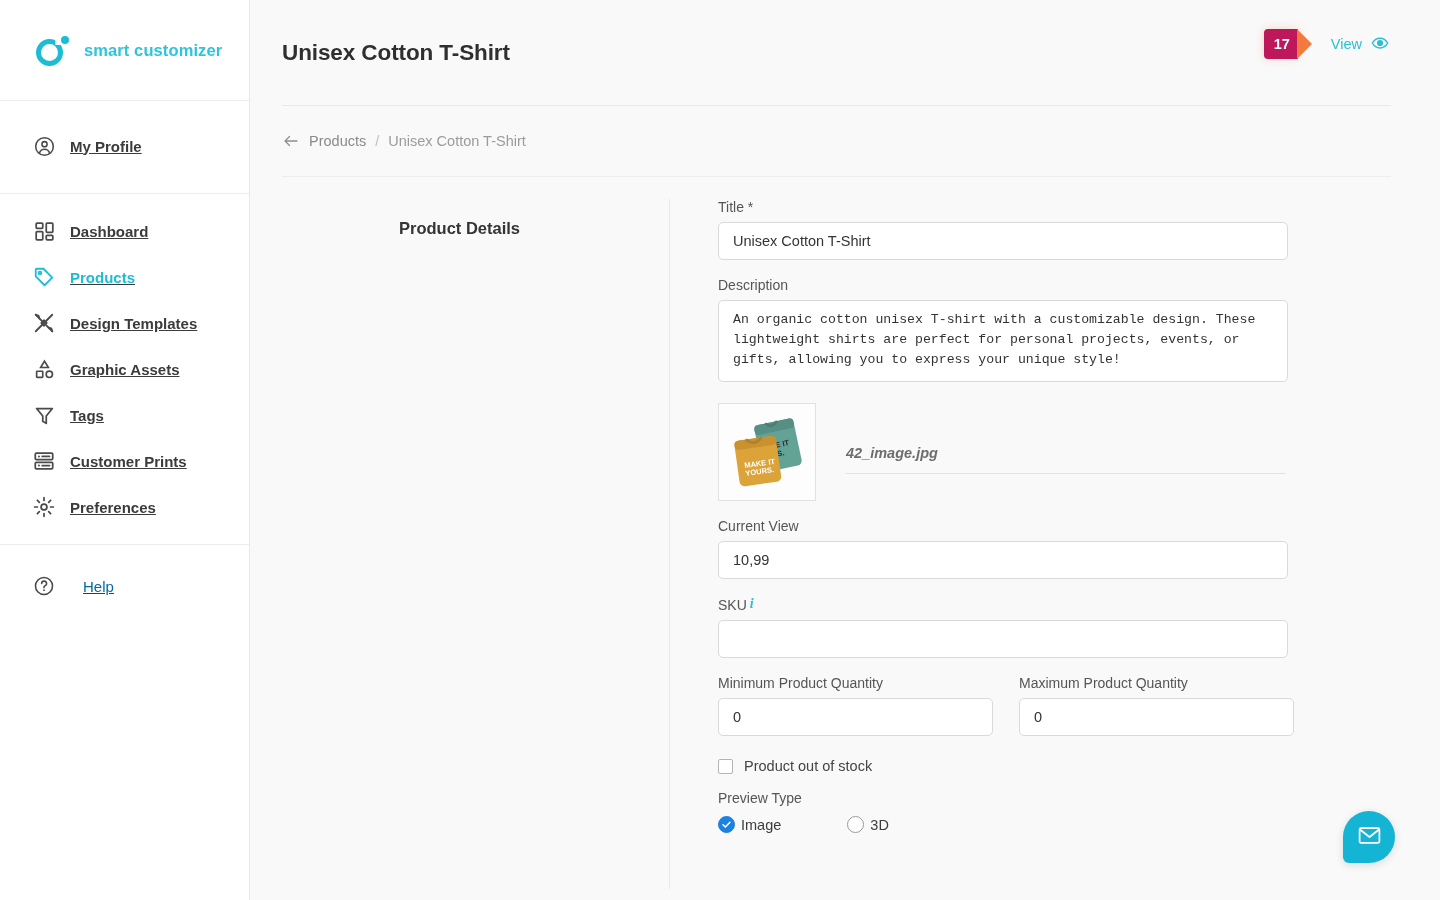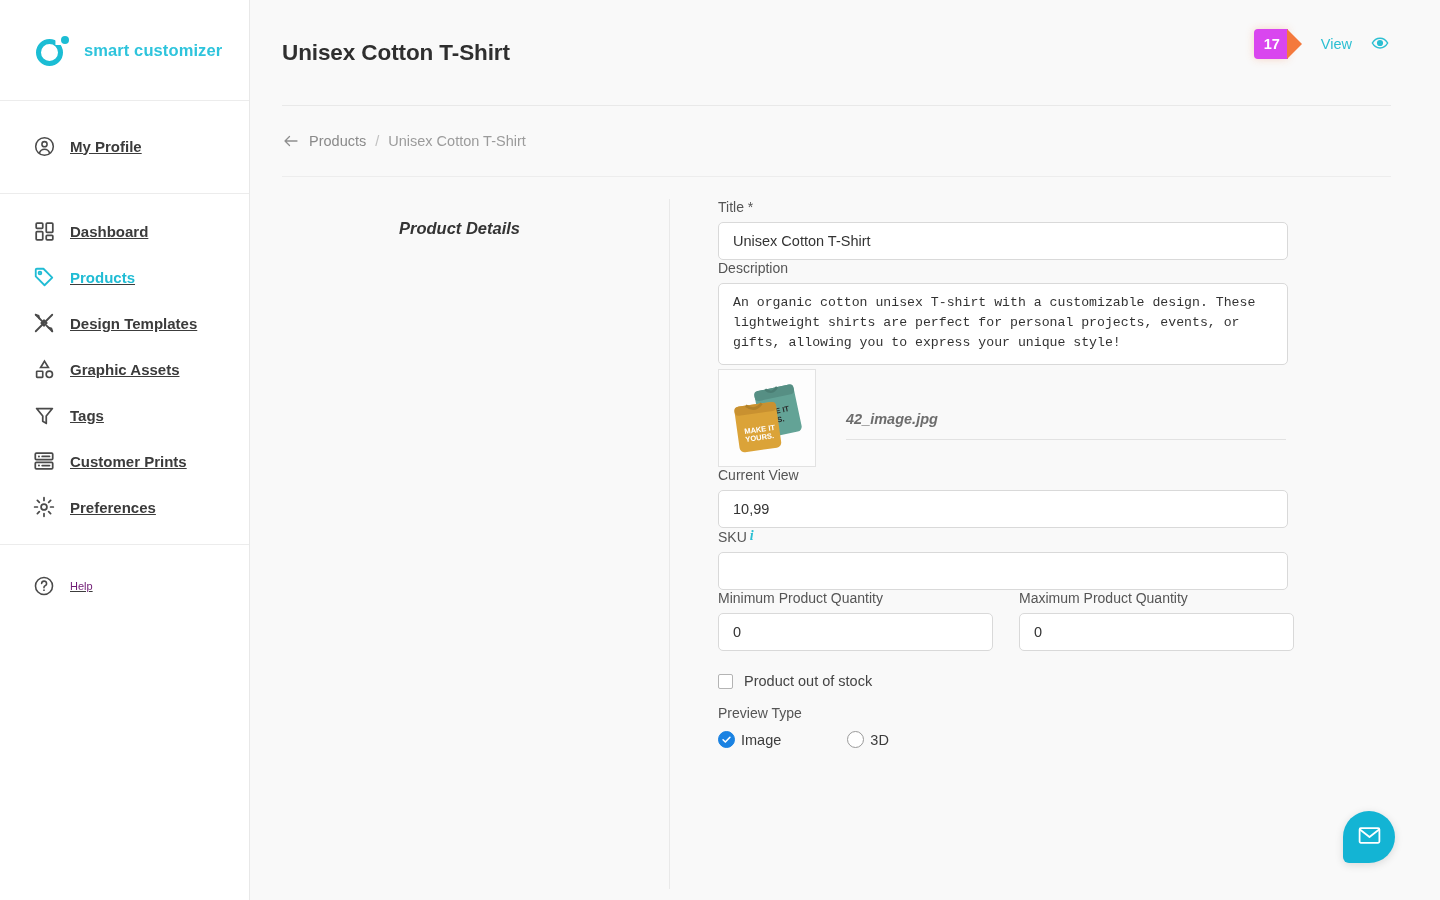--- a/index.html
+++ b/index.html
@@ -61,60 +61,60 @@
     font-size: 15px;
     font-weight: 700;
   }
   .nav-item .ico {
     width: 26px; height: 26px; flex: 0 0 26px;
     display: flex; align-items: center; justify-content: center;
     margin-right: 13px;
   }
   .nav-item .ico svg { display: block; }
   .nav-item.active { color: #20bcd4; }
-  .nav-item.light { font-weight: 400; color: #701a75; font-size: 11px; }
+  .nav-item.light { font-weight: 400; color: #0369a1; font-size: 15px; gap: 13px; }
 
   
   .main { flex: 1 1 auto; position: relative; height: 900px; background: #f9f9f9; }
 
   .page-head {
     height: 105px;
     display: flex; align-items: center;
     padding: 0 32px 0 32px;
     position: relative;
   }
   .page-title {
     font-size: 22.5px; font-weight: 700; color: #2f2f2f;
     letter-spacing: -0.1px;
   }
   .head-right {
     position: absolute; right: 34px; top: 29px;
     display: flex; align-items: center;
   }
   .count-badge {
     position: relative;
-    background: #d946ef;
+    background: #be185d;
     color: #fff;
     font-size: 14.5px; font-weight: 700;
     height: 30px; min-width: 34px;
     display: flex; align-items: center; justify-content: center;
     padding: 0 8px 0 10px;
     border-radius: 4px 0 0 4px;
     box-shadow: 0 0 8px rgba(244,121,60,.28);
   }
   .count-badge:after {
     content: ""; position: absolute; right: -14px; top: 0;
     width: 0; height: 0;
     border-top: 15px solid transparent;
     border-bottom: 15px solid transparent;
     border-left: 15px solid #f4793c;
   }
   .view-link {
     margin-left: 33px;
-    display: flex; align-items: center; gap: 19px;
+    display: flex; align-items: center; gap: 9px;
     color: #2bbfd2; font-size: 14.5px;
     cursor: pointer;
   }
 
   .head-rule { height: 1px; background: #e9e9e9; margin: 0 32px; }
 
   .breadcrumb {
     height: 70px; display: flex; align-items: center;
     padding-left: 32px; gap: 9px;
     font-size: 14.5px; color: #8e8e8e;
@@ -125,28 +125,27 @@
   .breadcrumb .crumb-current { color: #9b9b9b; }
   .crumb-rule { height: 1px; background: #ededed; margin: 0 32px 0 32px; }
 
   
   .content { display: flex; padding-top: 22px; }
   .col-left {
     width: 420px; flex: 0 0 420px;
     border-right: 1px solid #e9e9e9;
     min-height: 690px;
     padding-top: 20px;
-    font-style: italic;
   }
   .section-title {
     text-align: center; font-size: 16.5px; font-weight: 700; color: #343434;
   }
   .col-right { flex: 1 1 auto; padding: 0 0 0 48px; }
 
-  .field { }
+  .field { margin-bottom: 17px; }
   .flabel {
     display: block; font-size: 14px; color: #555; margin-bottom: 7px;
   }
   .info-i {
     color: #2bbfd2; font-weight: 700; font-style: italic;
     font-family: "Liberation Serif", serif;
     font-size: 14px; margin-left: 3px; vertical-align: 2px;
     cursor: pointer;
   }
 

